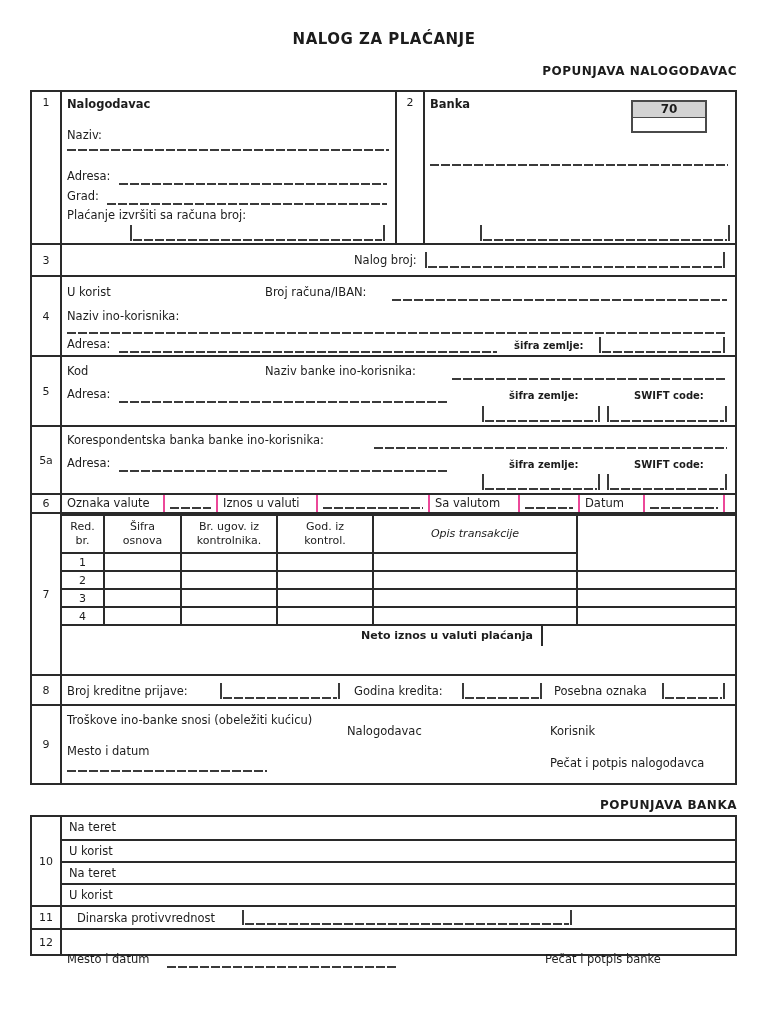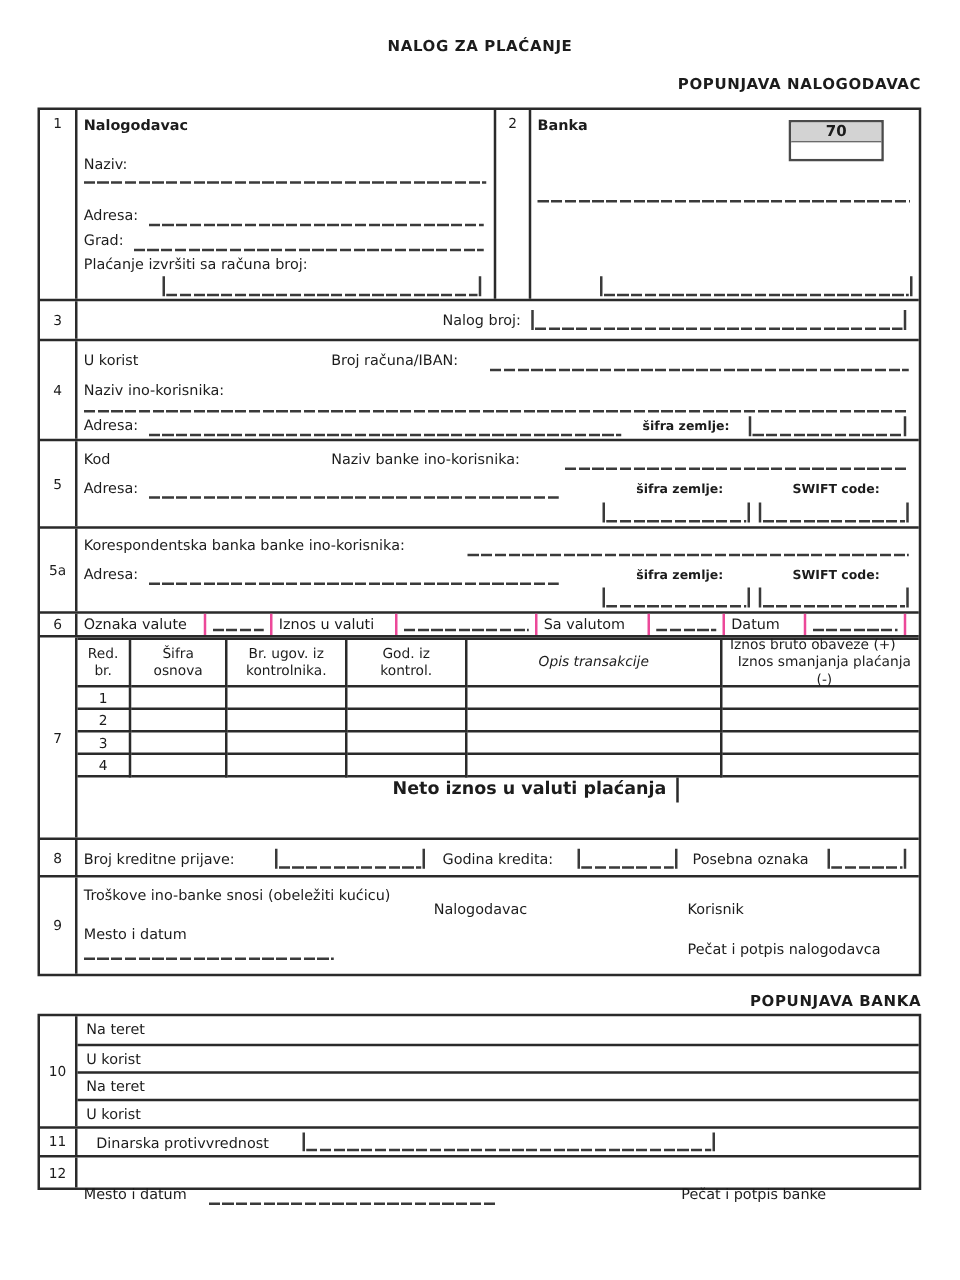--- a/index.html
+++ b/index.html
@@ -1,19 +1,19 @@
 <!DOCTYPE html>
 <html><head>
 <meta charset="utf-8">
 <style>
   * { margin:0; padding:0; box-sizing:border-box; }
   body { background:#fff; font-family:"DejaVu Sans", sans-serif; color:#1c1c1c; }
   .page { position:relative; width:768px; height:1024px; background:#ffffff; overflow:hidden; }
 
-  .title { text-align:center; padding-top:30px; font-size:12px; font-weight:bold; letter-spacing:0.5px; }
+  .title { text-align:center; padding-top:30px; font-size:15px; font-weight:bold; letter-spacing:0.5px; }
   .fillby { width:737px; text-align:right; font-size:12px; font-weight:bold; letter-spacing:0.5px; }
   .fillby-payer { margin-top:16px; }
   .fillby-bank  { margin-top:13px; }
 
   .formtable { margin-left:30px; width:707px; border:2px solid #2a2a2a; margin-top:12px; }
   .formtable2 { margin-top:3px; }
 
   .sec { display:flex; border-top:2px solid #2a2a2a; position:relative; }
   .sec.first { border-top:none; }
   .num { width:30px; border-right:2px solid #2a2a2a; display:flex; align-items:center; justify-content:center; font-size:11px; flex:none; }
@@ -50,21 +50,21 @@
   
   .stathead { height:28px; line-height:28px; padding-left:5px; font-size:11.5px; }
   .stat { border-top:2px solid #2a2a2a; }
   .statrow { display:flex; }
   .sc { border-right:2px solid #2a2a2a; border-bottom:2px solid #2a2a2a; flex:none; }
   .sc.lastcol { border-right:none; flex:1; }
   .hc { height:38px; font-size:11px; display:flex; flex-direction:column; justify-content:center; align-items:center; text-align:center; line-height:14px; }
   .hc.leftal { align-items:flex-start; padding-left:6px; }
   .dc { height:18px; font-size:11px; text-align:center; line-height:17px; }
   .nr { height:20px; }
-  .nr .netolbl { width:481px; border-right:2px solid #2a2a2a; text-align:right; font-weight:bold; font-size:14px; line-height:19px; padding-right:8px; flex:none; }
+  .nr .netolbl { width:481px; border-right:2px solid #2a2a2a; text-align:right; font-weight:bold; font-size:11px; line-height:19px; padding-right:8px; flex:none; }
   .nr .netoempty { flex:1; }
 
   .w-red{width:43px;} .w-sif{width:77px;} .w-ugo{width:96px;} .w-god{width:96px;} .w-opi{width:204px;font-style:italic;}
 
   
   .s10rows { flex:1; display:flex; flex-direction:column; }
   .s10r { height:22px; border-top:2px solid #2a2a2a; font-size:11.5px; line-height:20px; padding-left:7px; }
   .s10r.firstr { border-top:none; }
 </style>
 </head>
@@ -196,24 +196,20 @@
               <span>Br. ugov. iz</span>
                 <span>kontrolnika.</span>
             </div>
             <div class="sc hc w-god">
               <span>God. iz</span>
                 <span>kontrol.</span>
             </div>
             <div class="sc hc w-opi">
               <span>Opis transakcije</span>
             </div>
-            <div class="sc hc leftal lastcol">
-              <span>Iznos bruto obaveze (+)</span>
-                <span>Iznos smanjanja plaćanja (-)</span>
-            </div>
           </div>
           <div class="statrow">
             <div class="sc dc w-red">1</div>
             <div class="sc dc w-sif"></div>
             <div class="sc dc w-ugo"></div>
             <div class="sc dc w-god"></div>
             <div class="sc dc w-opi"></div>
             <div class="sc dc lastcol"></div>
           </div>
           <div class="statrow">

